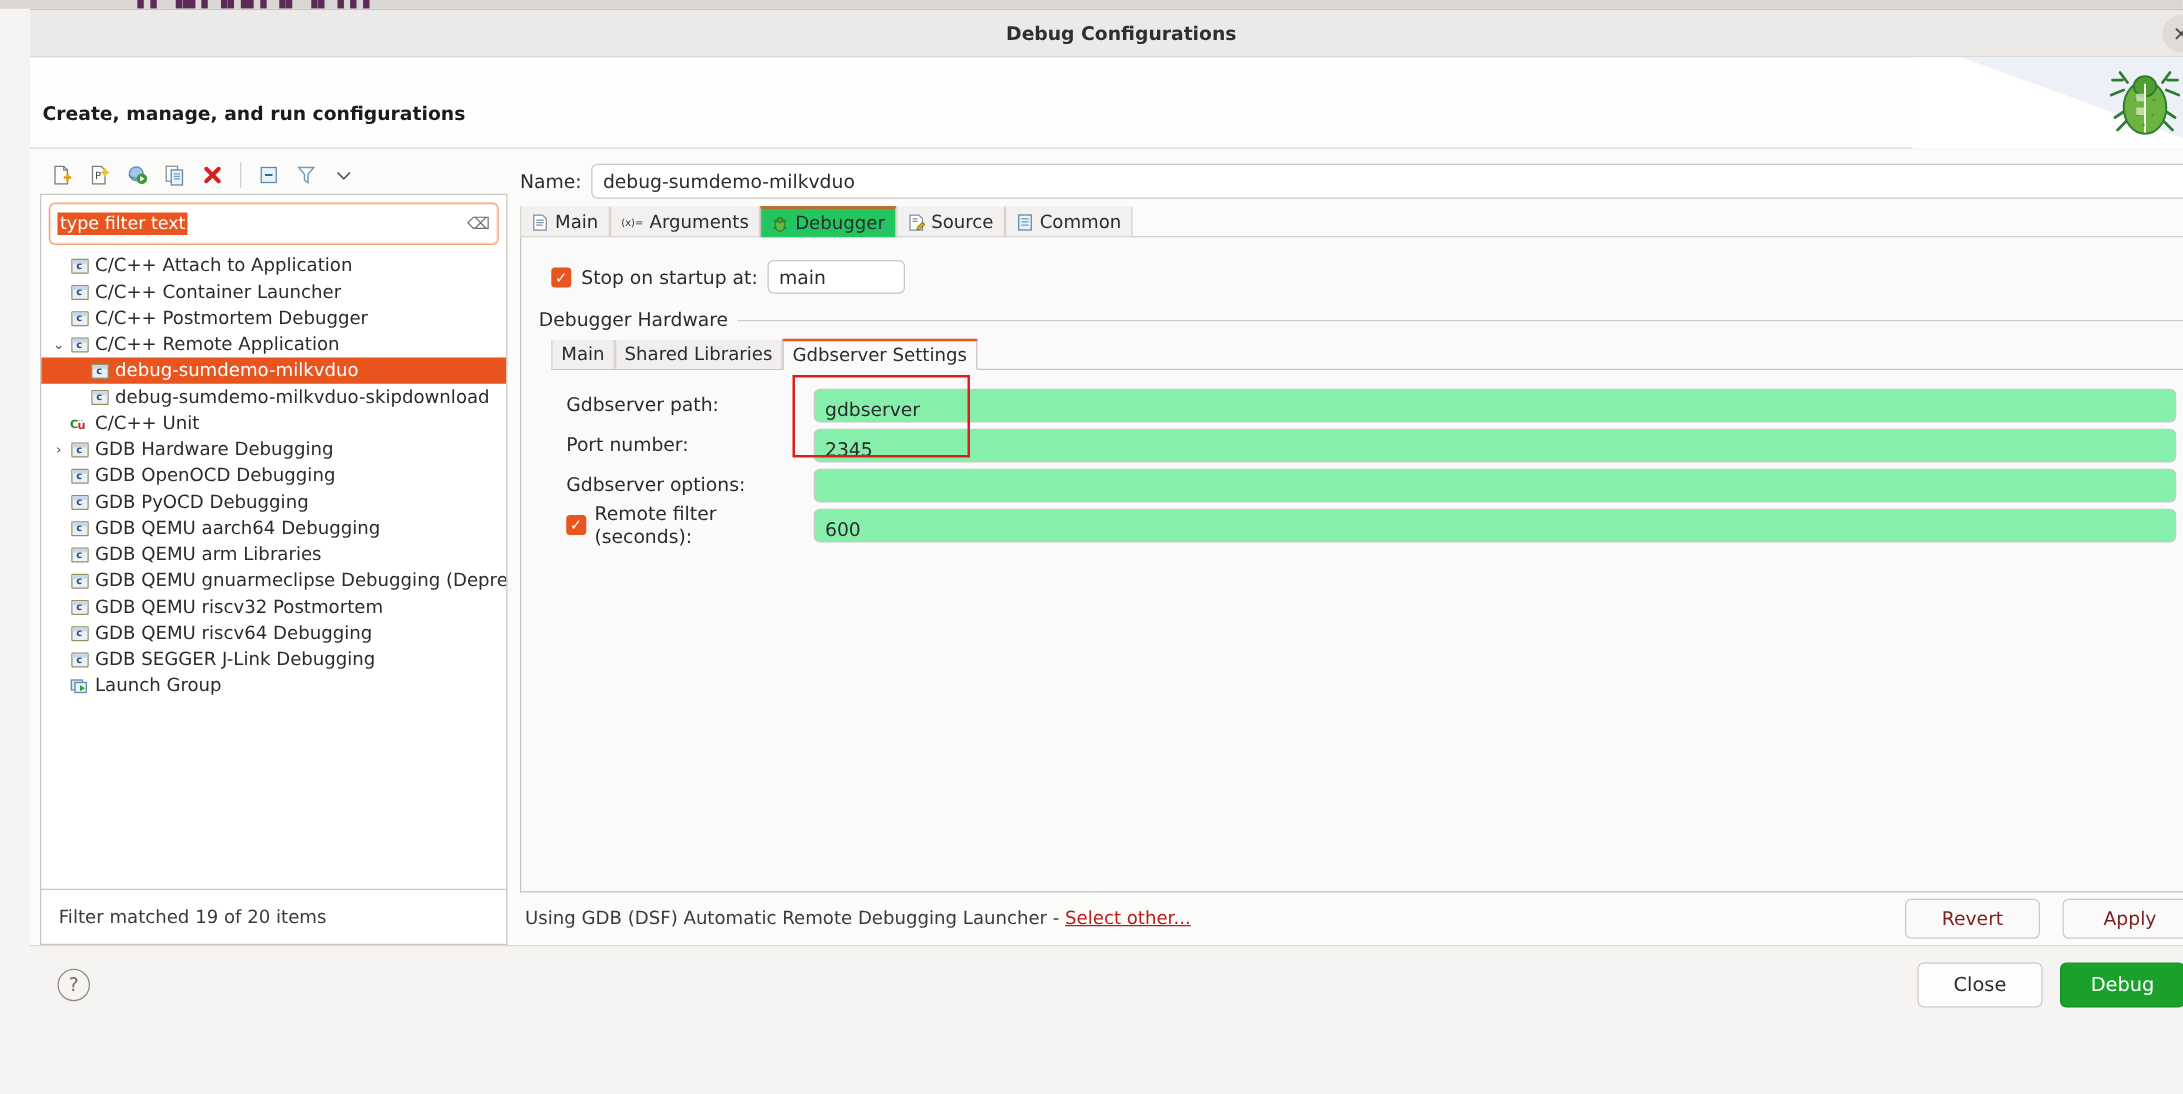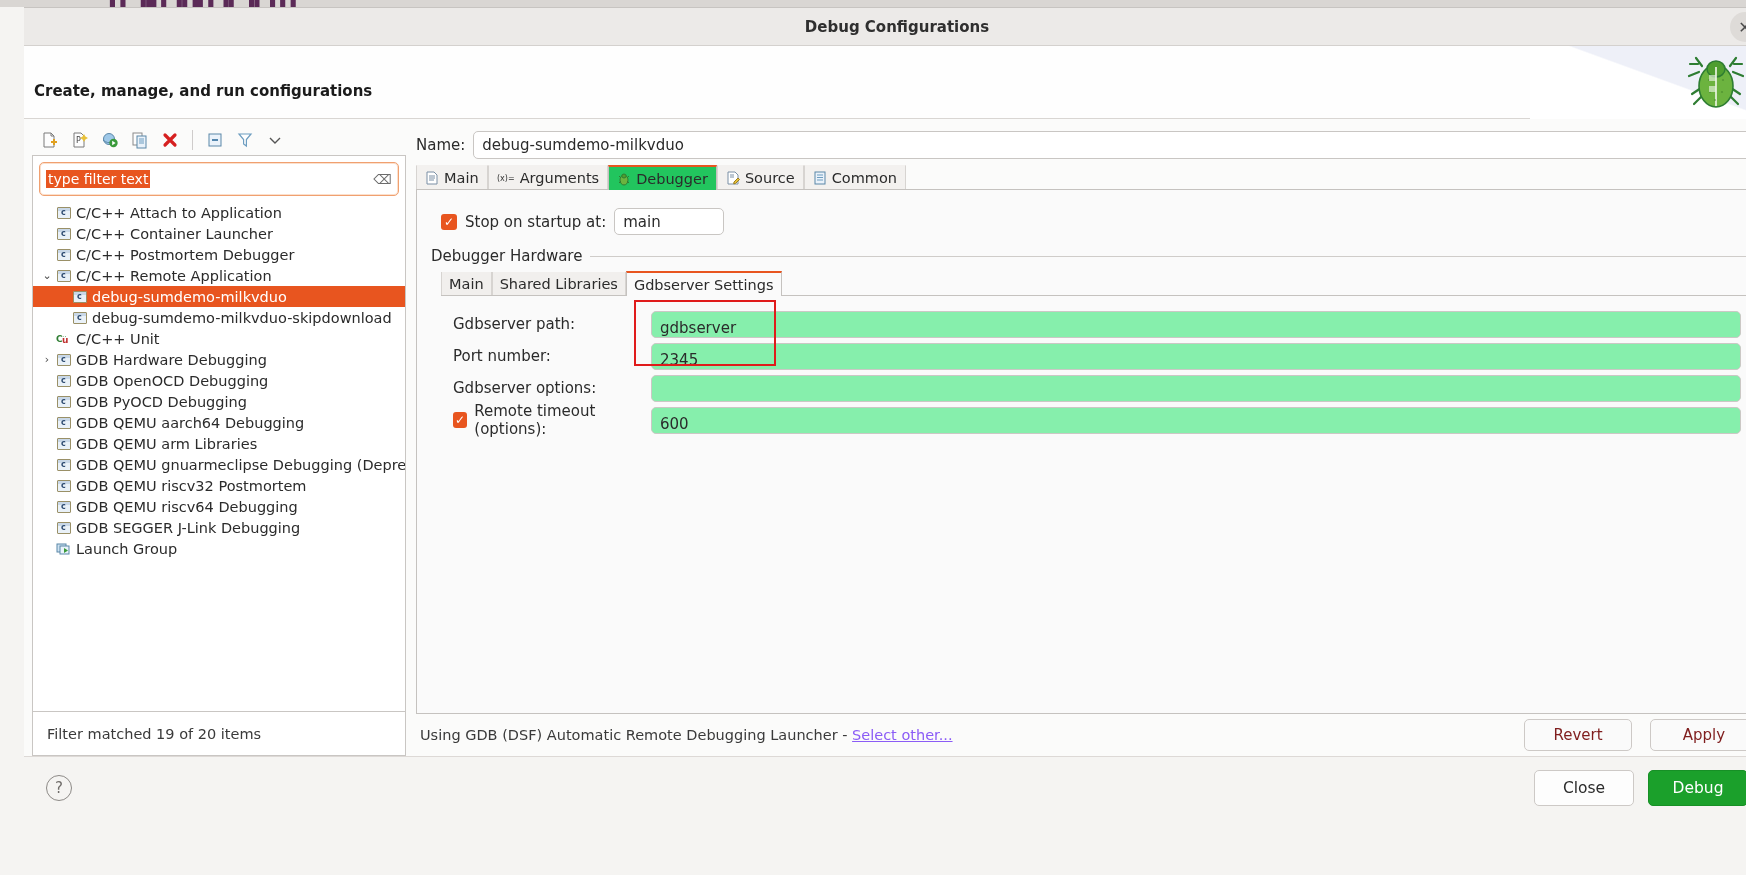--- a/index.html
+++ b/index.html
@@ -217,21 +217,21 @@
   .annotation {
     position: absolute; border: 2px solid #e01b1b; pointer-events: none;
     left: 203px; top: 4px; width: 142px; height: 66px; z-index: 5;
   }
 
   .launcherbar {
     height: 42px; display: flex; align-items: center; gap: 18px;
     padding: 0 4px; flex: 0 0 auto;
   }
   .launchertext { font-size: 14.5px; color: #3a3a3a; }
-  .link { color: #8b5cf6; text-decoration: underline; cursor: pointer; }
+  .link { color: #b91c1c; text-decoration: underline; cursor: pointer; }
   .btnspacer { flex: 1 1 auto; }
   .btn {
     min-width: 108px; height: 32px; border: 1px solid #cdc9c6; border-radius: 5px;
     background: #fdfdfd; display: flex; align-items: center; justify-content: center;
     font-size: 15px; cursor: pointer;
   }
   .btn.disabled { color: #7f1d1d; background: #fafafa; cursor: default; }
 
   .footer {
     height: 62px; border-top: 1px solid #ddd9d6; background: #f5f4f2;
@@ -591,21 +591,21 @@
               </div>
               <div class="frow">
                 <div class="flabel"><span>Gdbserver options:</span></div>
                 <div class="finput">
                   <span></span>
                 </div>
               </div>
               <div class="frow">
                 <div class="flabel withchk">
                   <span class="chk">✓</span>
-                  <span>Remote timeout (options):</span>
+                  <span>Remote filter (seconds):</span>
                 </div>
                 <div class="finput">
                   <span>600</span>
                 </div>
               </div>
             </div>
         </div>
       </div>
 
       <div class="launcherbar">

